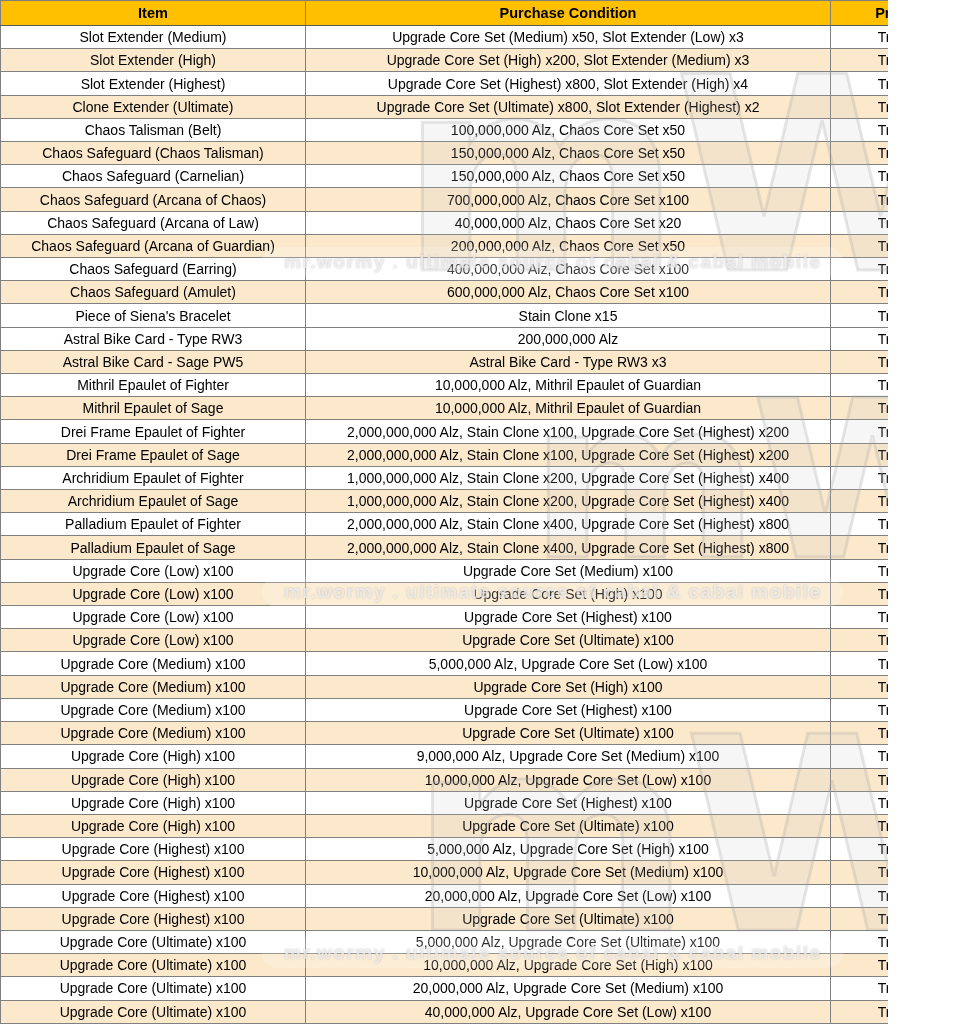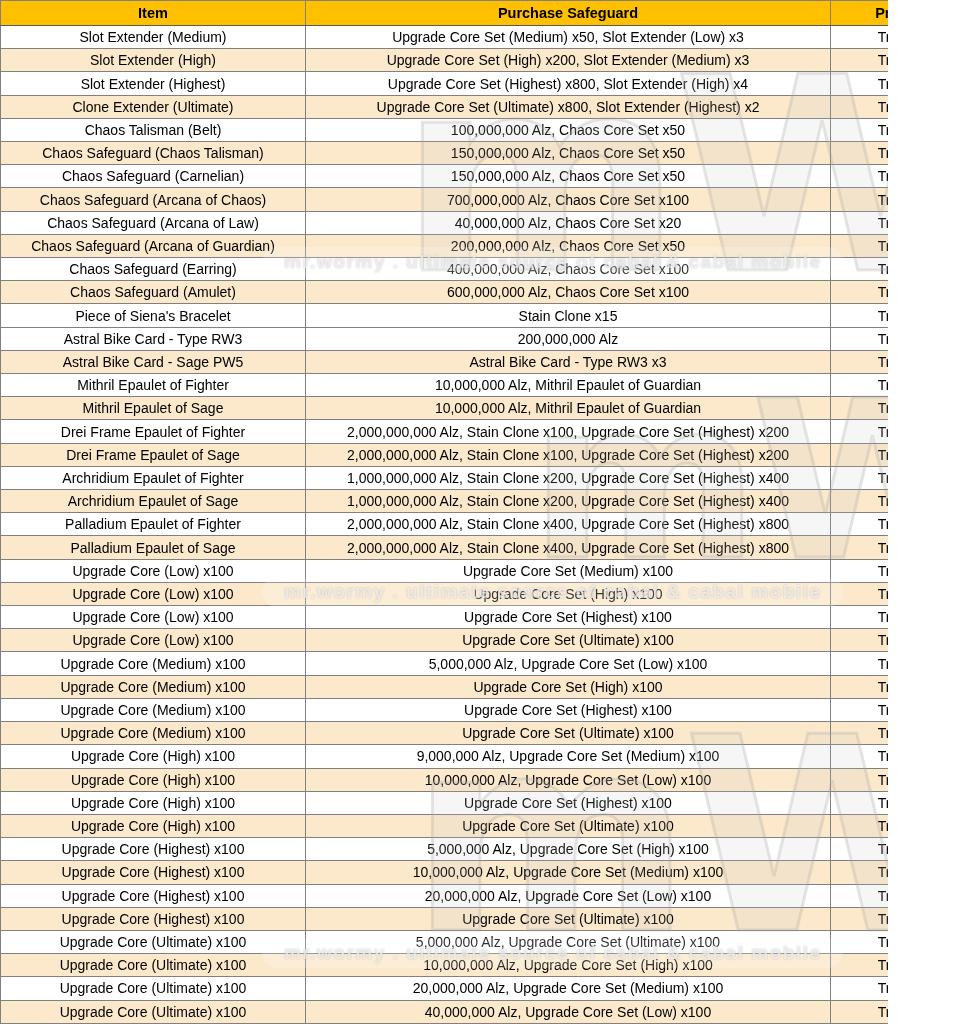--- a/index.html
+++ b/index.html
@@ -86,21 +86,21 @@
 
   <table class="price-table">
     <colgroup>
       <col style="width:305px">
       <col style="width:525px">
       <col style="width:149px">
     </colgroup>
     <thead>
       <tr>
         <th>Item</th>
-        <th>Purchase Safeguard</th>
+        <th>Purchase Condition</th>
         <th>Property</th>
       </tr>
     </thead>
     <tbody id="table-body">
         <tr>
           <td>Slot Extender (Medium)</td>
           <td>Upgrade Core Set (Medium) x50, Slot Extender (Low) x3</td>
           <td>Tradable</td>
         </tr>
         <tr class="alt">

